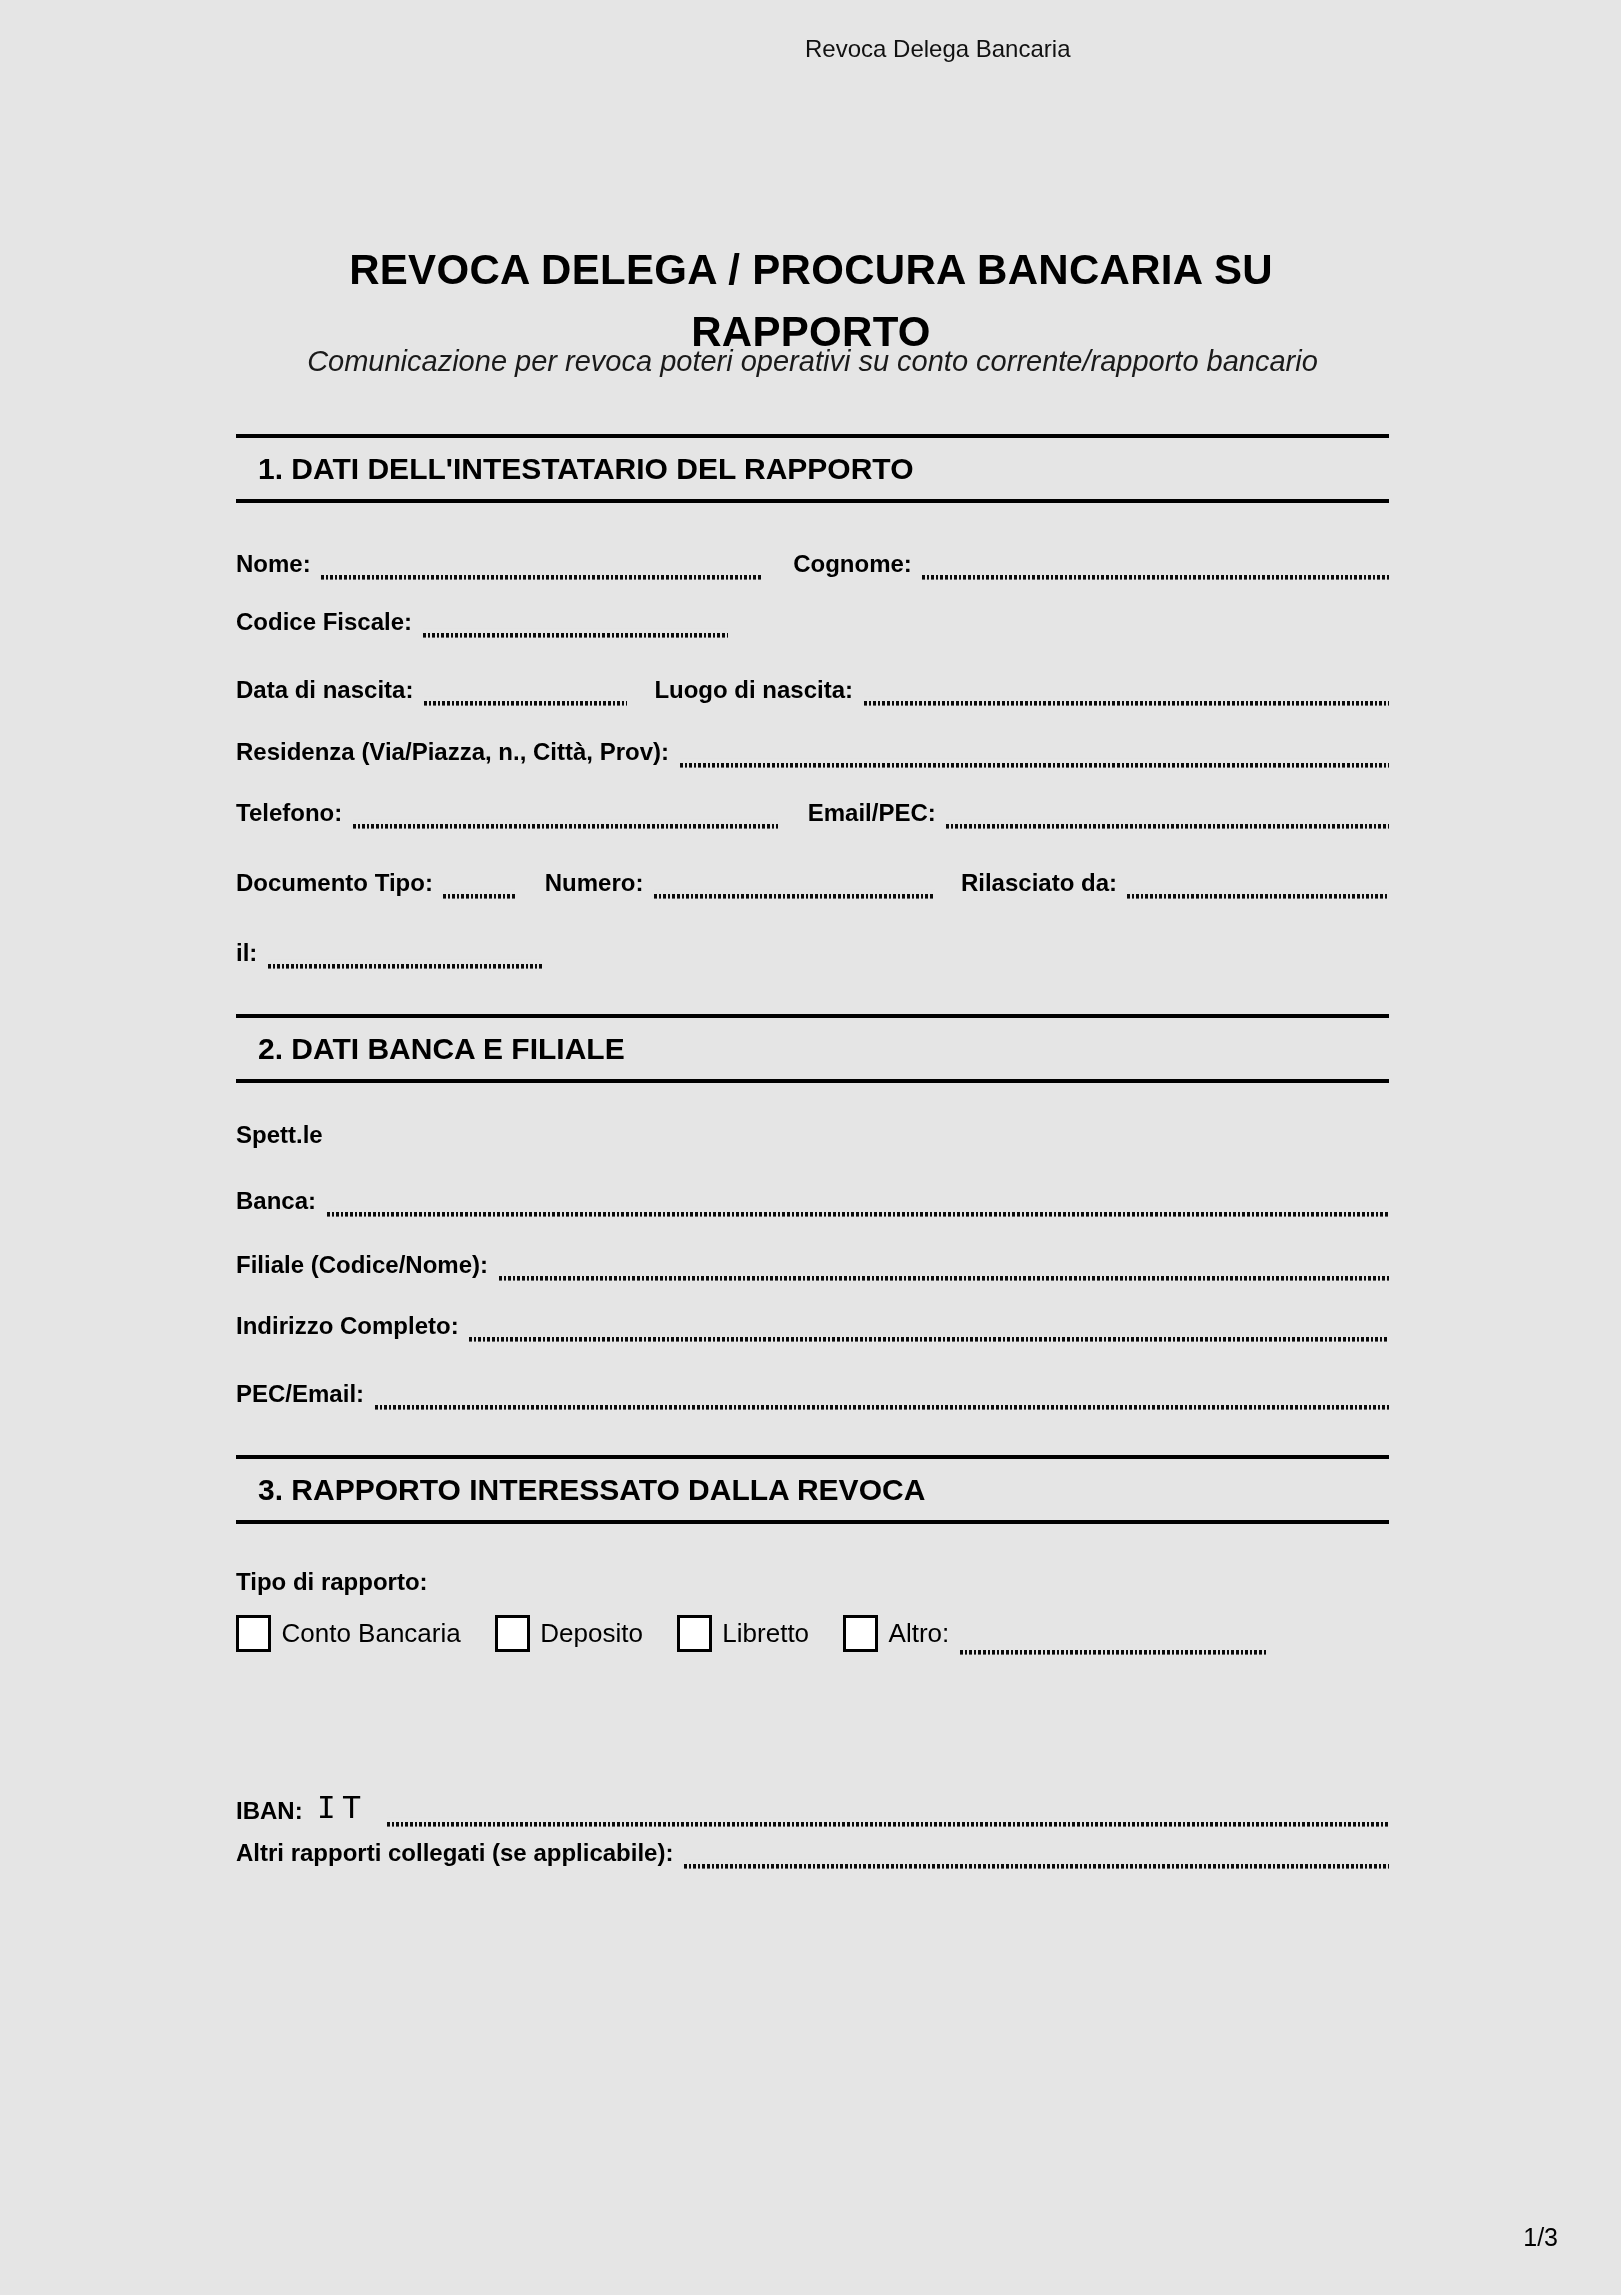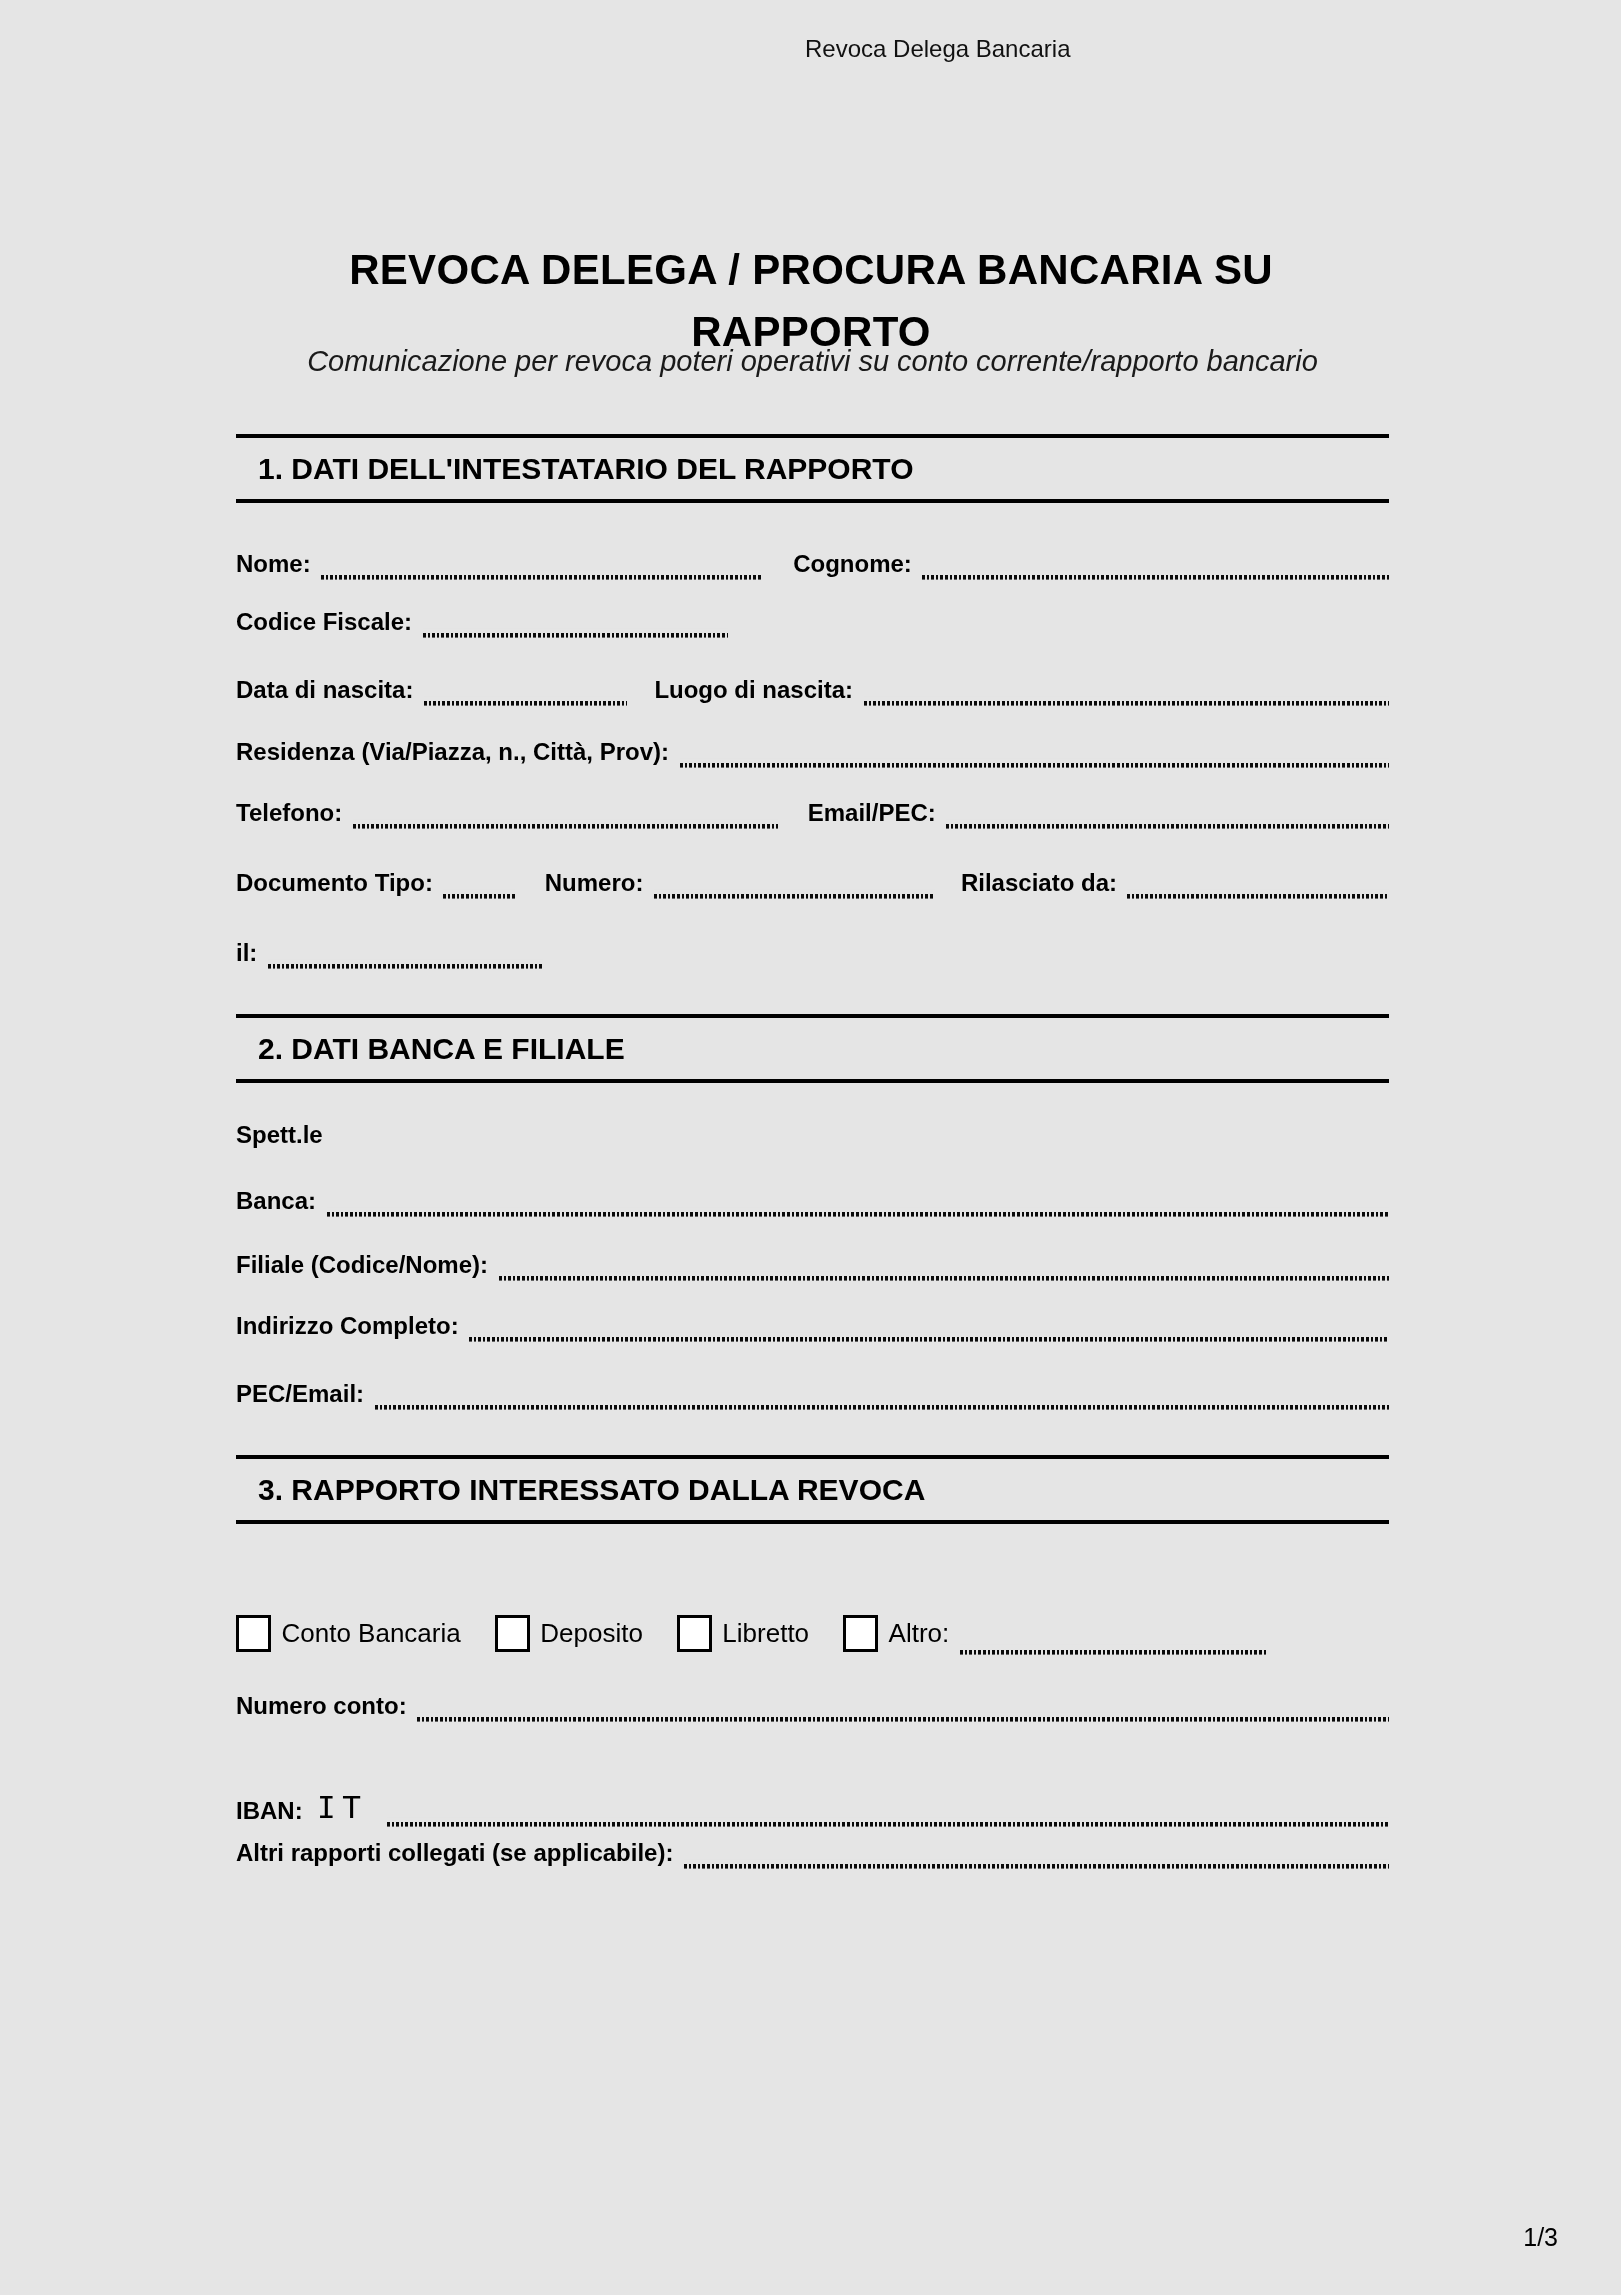--- a/index.html
+++ b/index.html
@@ -100,20 +100,21 @@
     <span class="dots fill"></span>
   </div>
 
   <div class="abs frow" style="top:1377px">
     <span class="lbl">PEC/Email:</span>
     <span class="dots fill"></span>
   </div>
 
   <div class="abs sec-head" style="top:1455px">3. RAPPORTO INTERESSATO DALLA REVOCA</div>
 
+  <div class="abs spettle" style="top:1565px">Tipo di rapporto:</div>
 
   <div class="abs cbrow" style="top:1615px">
     <span class="cb-group">
       <span class="cb"></span>
       <span class="cb-label">Conto Bancaria</span>
     </span>
     <span class="cb-group">
       <span class="cb"></span>
       <span class="cb-label">Deposito</span>
     </span>
@@ -121,24 +122,20 @@
       <span class="cb"></span>
       <span class="cb-label">Libretto</span>
     </span>
     <span class="cb-group" style="margin-right:0">
       <span class="cb"></span>
       <span class="cb-label">Altro:</span>
     </span>
     <span class="dots" style="flex:0 0 308px;align-self:flex-end;margin-bottom:-2.6px"></span>
   </div>
 
-  <div class="abs frow" style="top:1689px">
-    <span class="lbl">Numero conto:</span>
-    <span class="dots fill"></span>
-  </div>
 
   <div class="abs frow" style="top:1794px">
     <span class="lbl">IBAN:</span>
     <span class="iban-val">IT</span>
     <span class="dots fill" style="margin-left:19.6px"></span>
   </div>
 
   <div class="abs frow" style="top:1836px">
     <span class="lbl">Altri rapporti collegati (se applicabile):</span>
     <span class="dots fill"></span>

